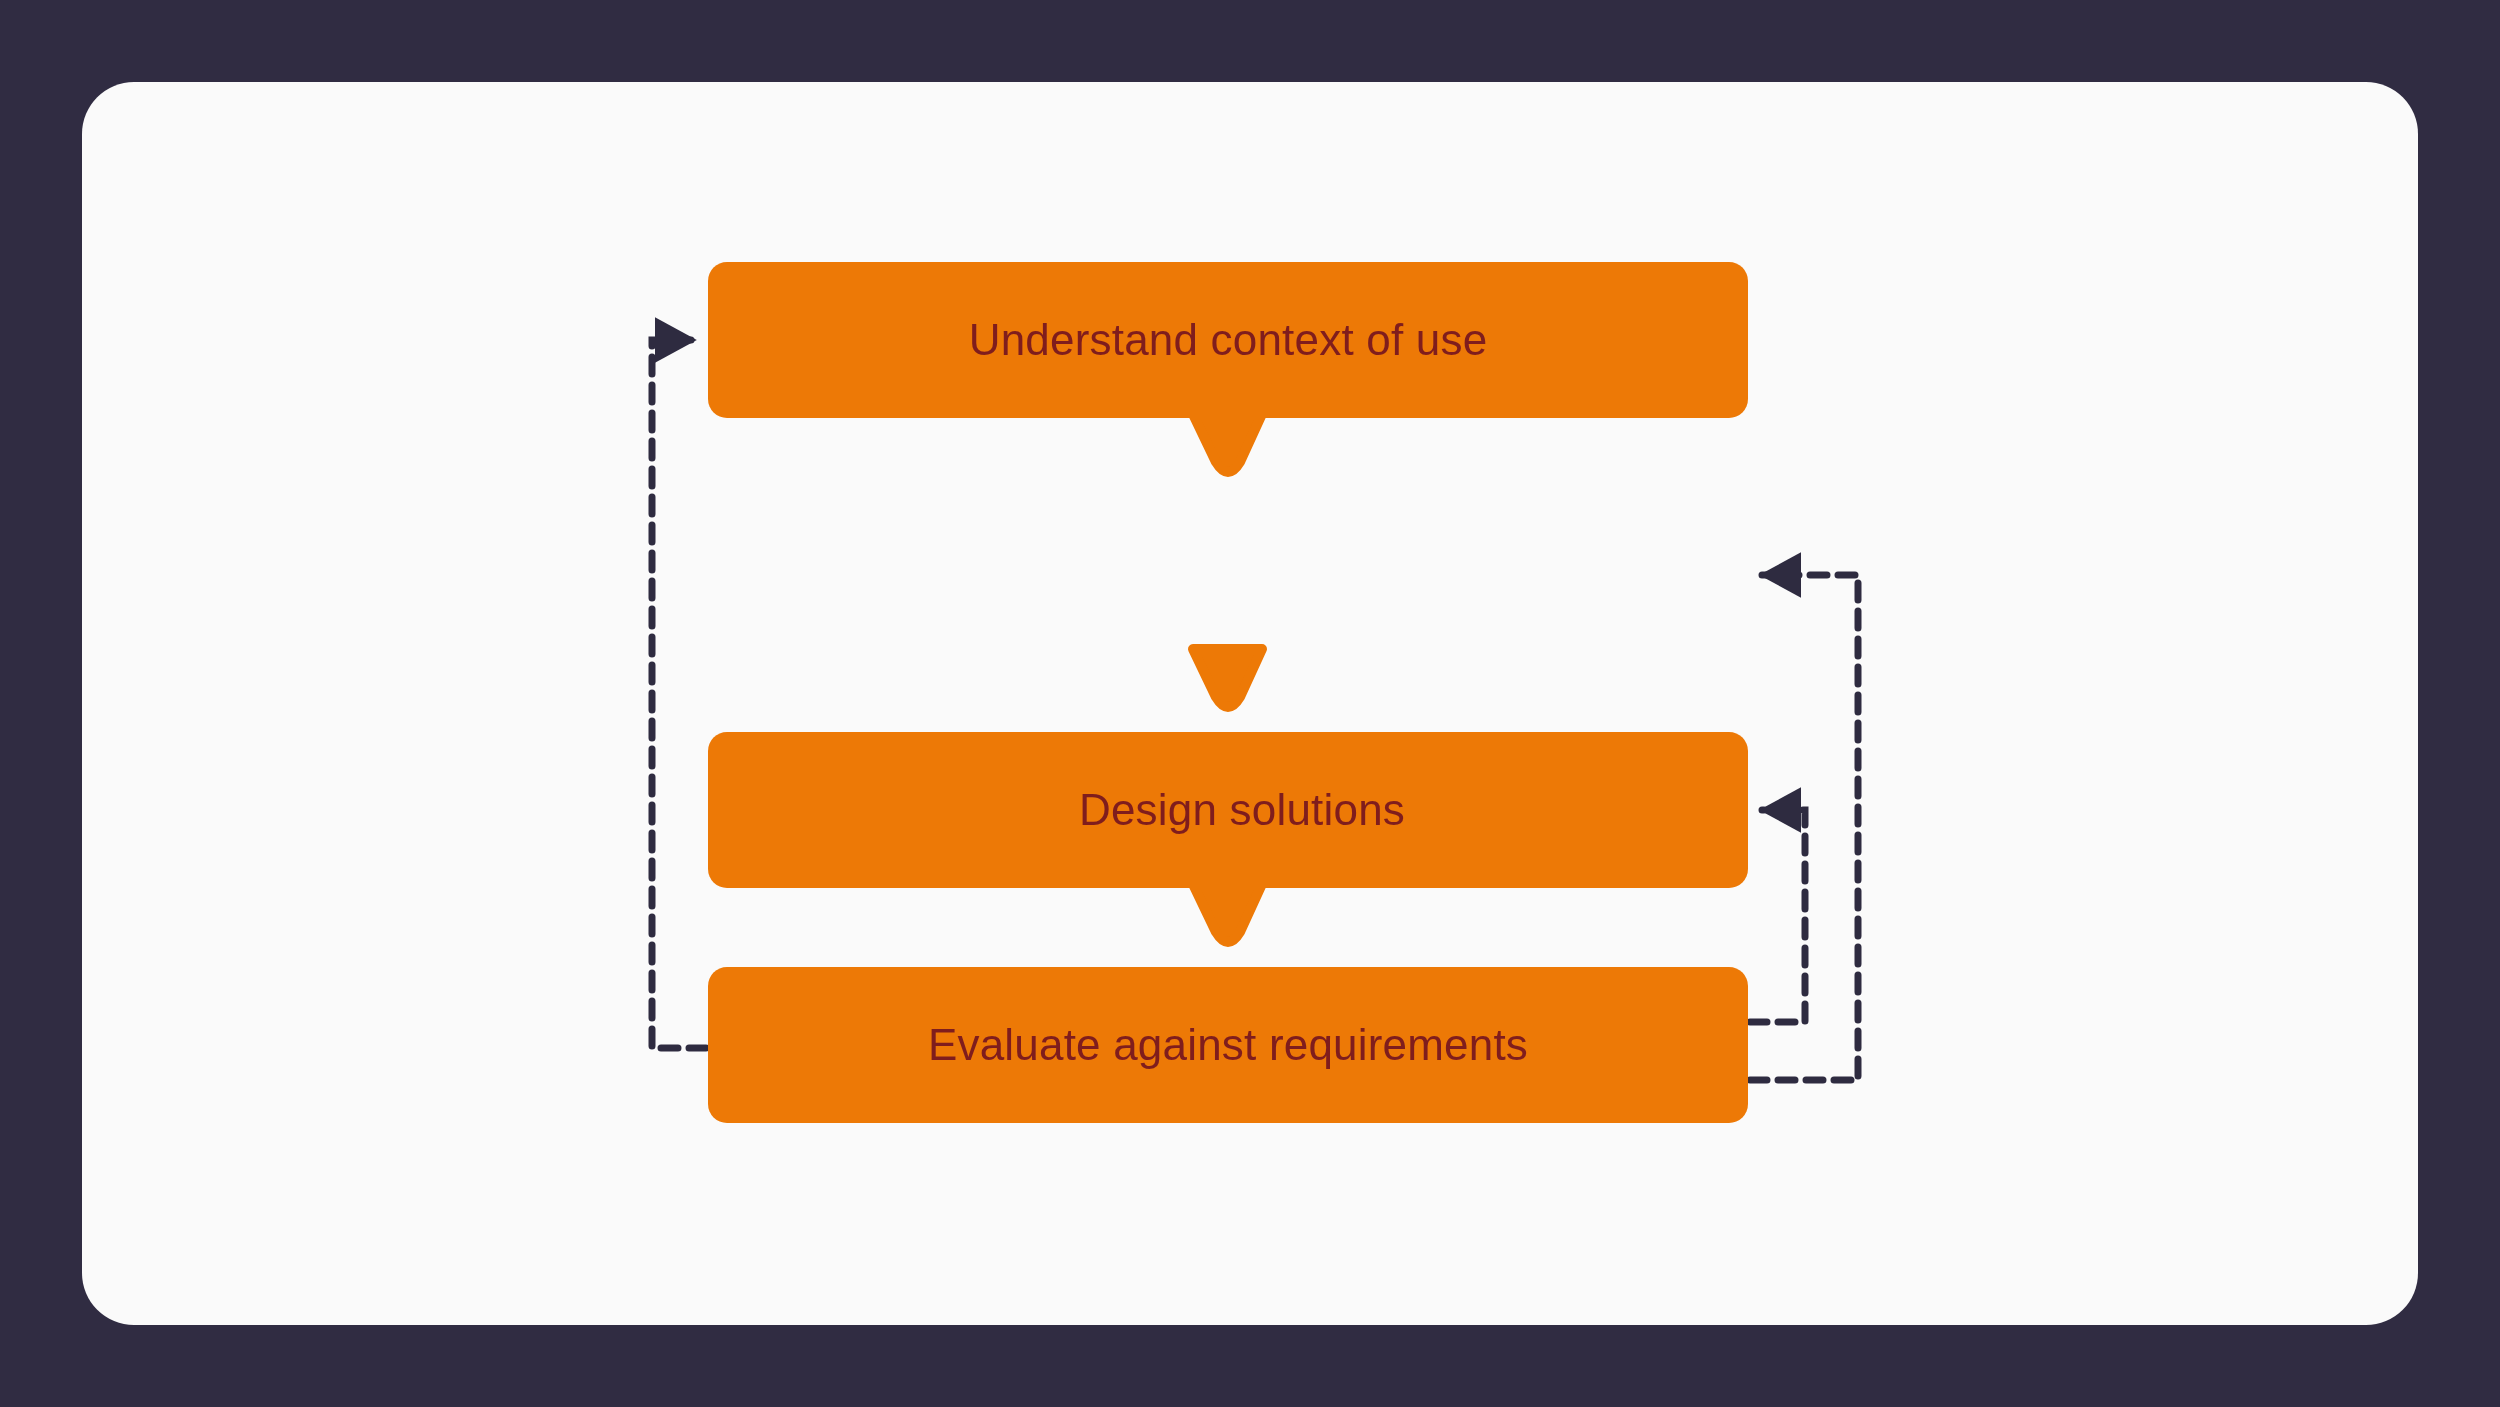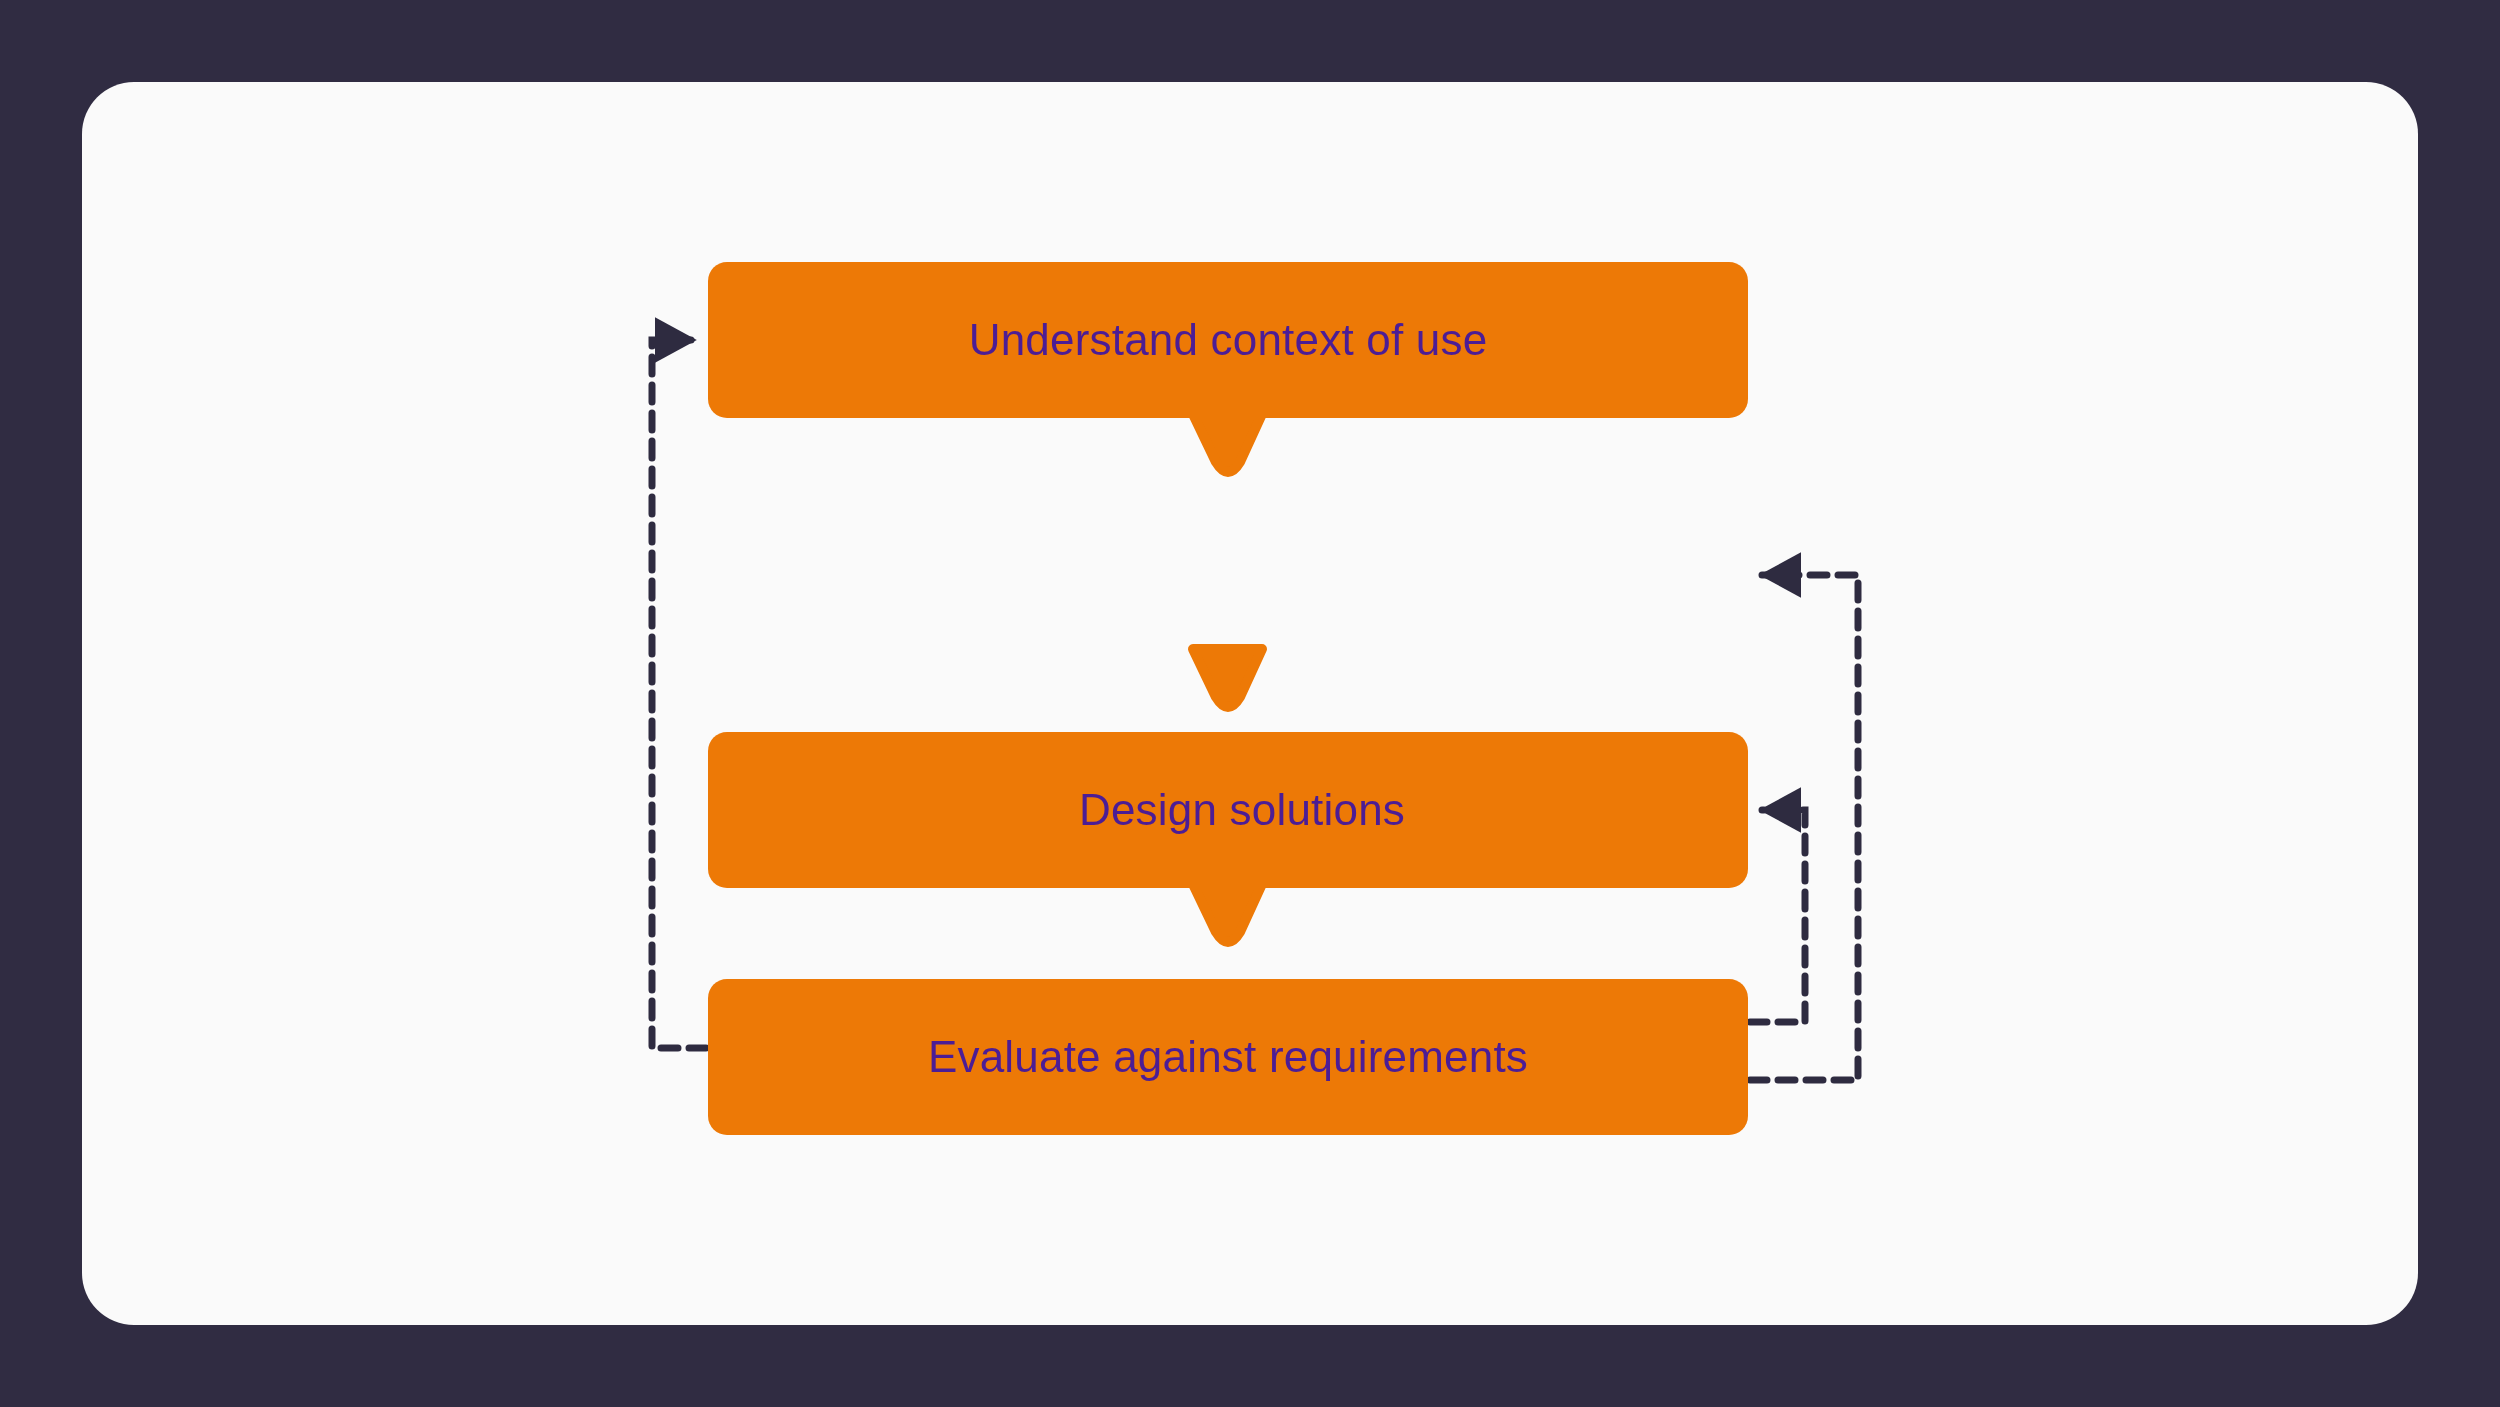--- a/index.html
+++ b/index.html
@@ -58,34 +58,34 @@
     height: 156px;
     background: #ED7906;
     border-radius: 19px;
     display: flex;
     align-items: center;
     justify-content: center;
     box-sizing: border-box;
   }
 
   .step-label {
-    color: #4c1d95;
+    color: #7f1d1d;
     font-family: "Liberation Sans", sans-serif;
     font-size: 44px;
     font-weight: 400;
     letter-spacing: 0.2px;
     line-height: 1.1;
     white-space: nowrap;
     text-align: center;
   }
 
   #step-0 { top: 262px; }
   #step-1 { top: 497px; }
   #step-2 { top: 732px; padding-left: 28px; }
-  #step-3 { top: 967px; margin-top: 12px; }
+  #step-3 { top: 967px; }
 </style>
 </head>
 <body>
 
 <div id="stage">
 
   <div id="card"></div>
 
   <div id="diagram">
 

